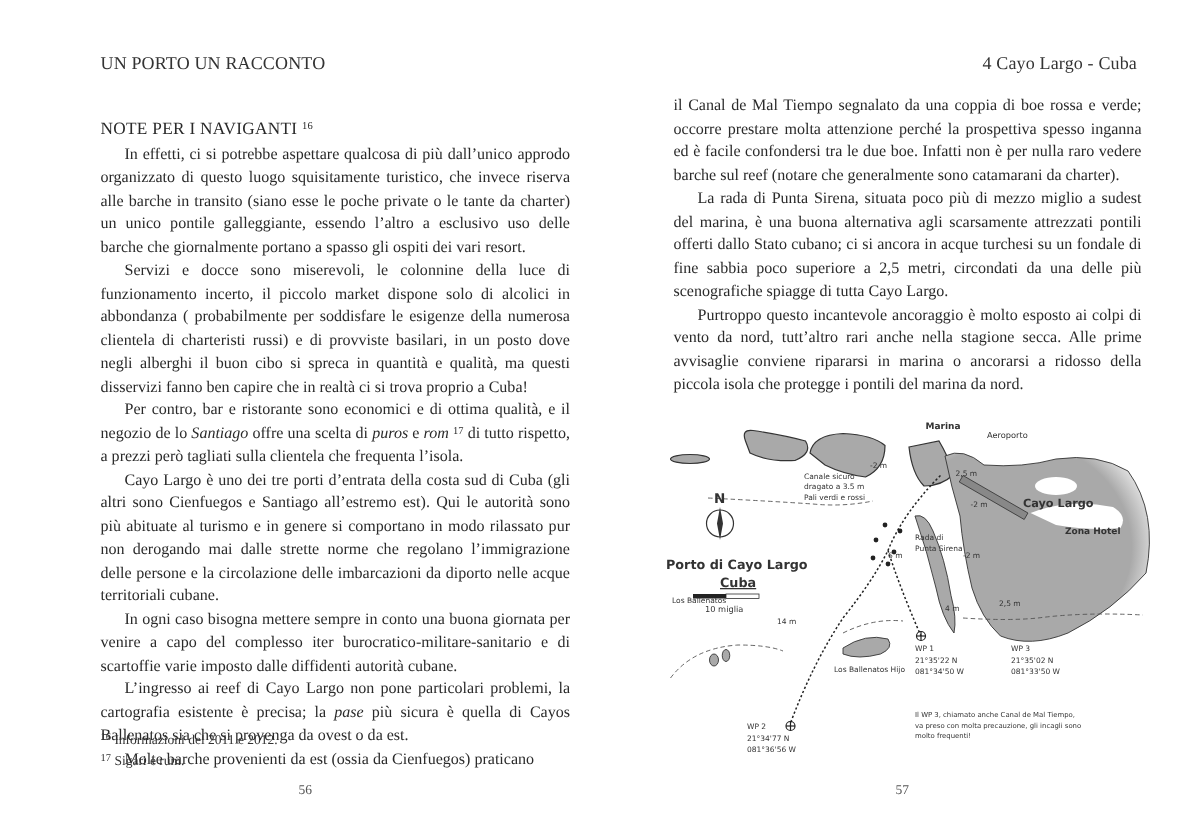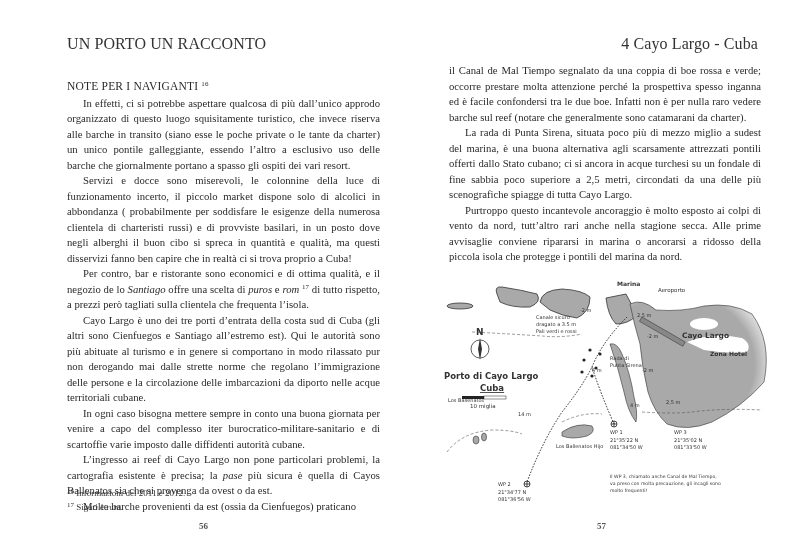--- a/index.html
+++ b/index.html
@@ -1,32 +1,32 @@
 <!DOCTYPE html>
 <html><head>
 <meta charset="utf-8">
 <style>
   html, body { margin:0; padding:0; }
   body { width:800px; height:560px; background:#ffffff; position:relative; overflow:hidden;
          font-family:"Liberation Serif","DejaVu Serif",serif; color:#222; }
   .page { position:absolute; top:0; height:560px; }
   .left { left:0; width:400px; }
   .right { left:400px; width:400px; }
-  .running-head { position:absolute; top:35px; font-size:16px; letter-spacing:0.1px; color:#333; }
+  .running-head { position:absolute; top:35px; font-size:12px; letter-spacing:0.1px; color:#333; }
   .left .running-head { left:67px; }
   .right .running-head { right:42px; }
   .body-text { position:absolute; font-size:10.7px; line-height:15.5px; text-align:justify; color:#2a2a2a; }
   .left .body-text { left:67px; width:313px; top:79px; }
   .right .body-text { left:449px; left:49px; width:312px; top:63px; }
   .body-text p { margin:0; text-indent:16px; }
   .body-text p.noindent { text-indent:0; }
   .section-title { font-weight:normal; font-size:11.5px; margin:0 0 1px 0; letter-spacing:0.2px; }
   sup { font-size:7px; vertical-align:top; position:relative; top:-2px; }
   .footnotes { position:absolute; left:67px; top:486px; font-size:9px; line-height:14px; color:#333; }
-  .folio { position:absolute; top:521px; font-size:9px; color:#555;font-weight:bold; }
+  .folio { position:absolute; top:521px; font-size:9px; color:#555; }
   .left .folio { left:199px; }
   .right .folio { left:197px;text-align:center; }
   .map { position:absolute; left:442px; top:272px; width:330px; height:240px; }
   .map-label { font-family:"DejaVu Sans",sans-serif; fill:#333; }
 </style>
 </head>
 <body>
 
 <div class="page left">
   <div class="running-head">UN PORTO  UN RACCONTO</div>

